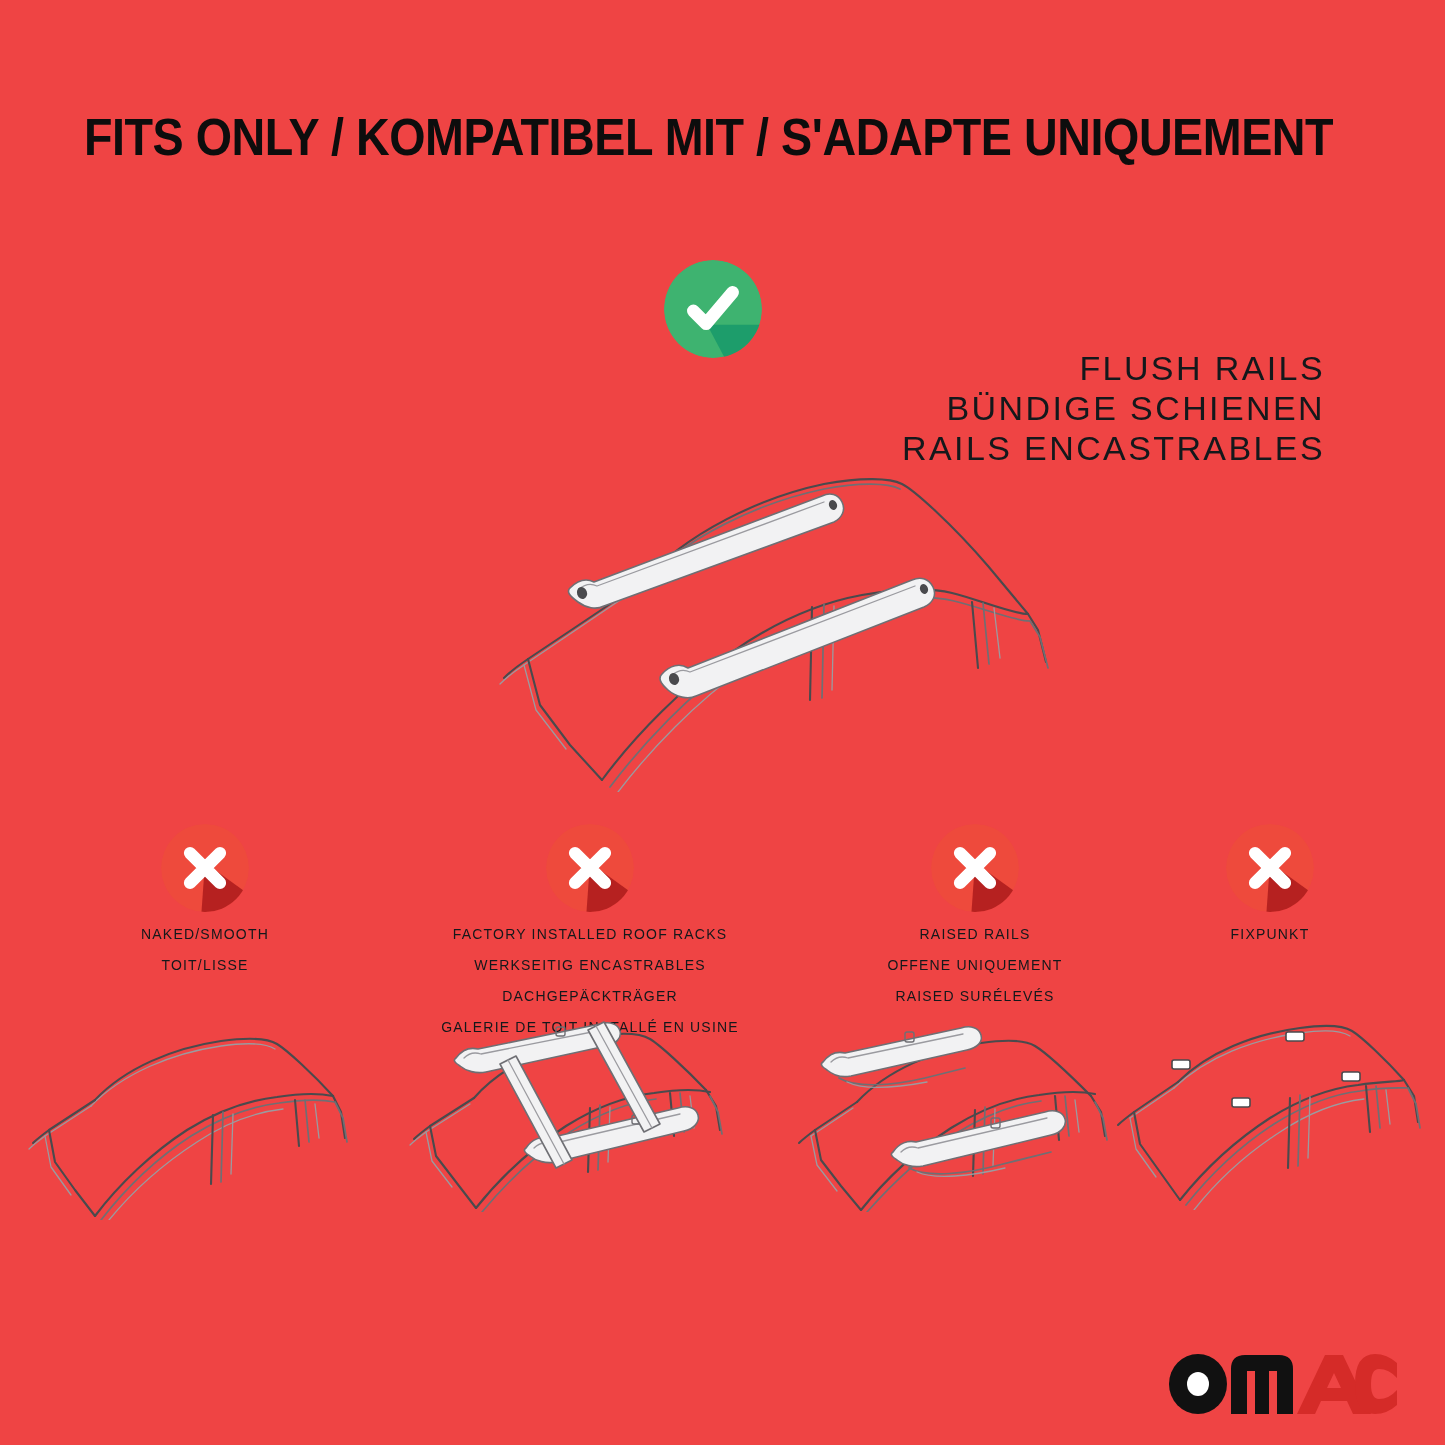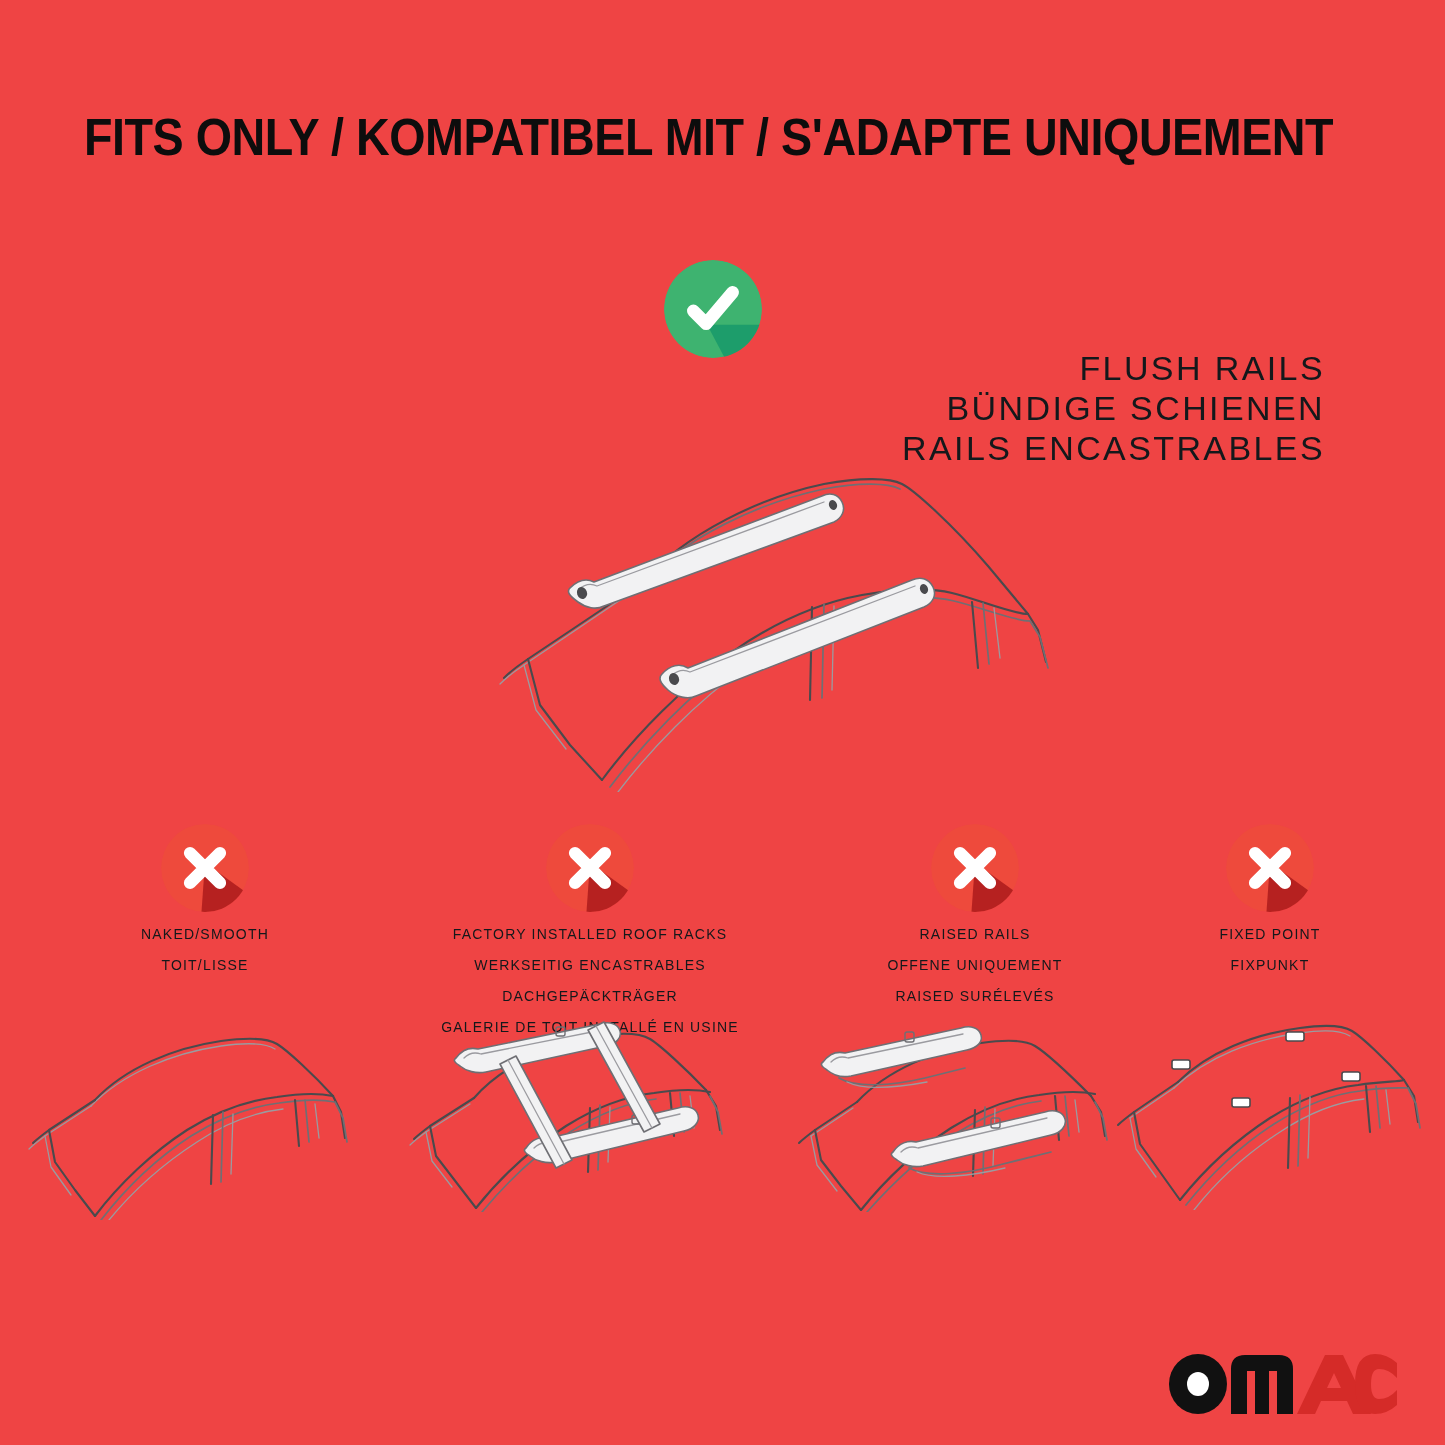--- a/index.html
+++ b/index.html
@@ -345,21 +345,20 @@
 
   <div class="col" id="col-4">
     <div class="badge col-badge">
       <svg viewBox="0 0 100 100" width="88" height="88" aria-hidden="true">
         <circle cx="50" cy="50" r="50" fill="#EE4A3C"></circle>
         <path d="M50 44 L100 80 L100 100 L46 100 Z" fill="#AF1D1D" opacity="0.9"></path>
         <path d="M33 33 L67 67 M67 33 L33 67" fill="none" stroke="#ffffff" stroke-width="14" stroke-linecap="round"></path>
       </svg>
     </div>
     <div class="col-label">
-      <span class="ln">FIXED POINT</span>
       <span class="ln">FIXPUNKT</span>
     </div>
     <div class="col-art art">
       <svg viewBox="0 0 320 200" aria-hidden="true">
         <path class="ln-dark" d="M68 72 C98 42 144 24 190 18 C218 14 234 16 242 21
                                  C252 27 276 50 294 70"></path>
         <path class="ln-light" d="M64 78 C96 47 144 29 190 23 C216 19 232 21 240 26"></path>
         <path class="ln-dark" d="M68 72 L24 102 C16 108 12 111 8 115"></path>
         <path class="ln-light" d="M64 78 L20 108"></path>
         <path class="ln-dark" d="M24 102 L30 134 L50 162 L70 190"></path>

